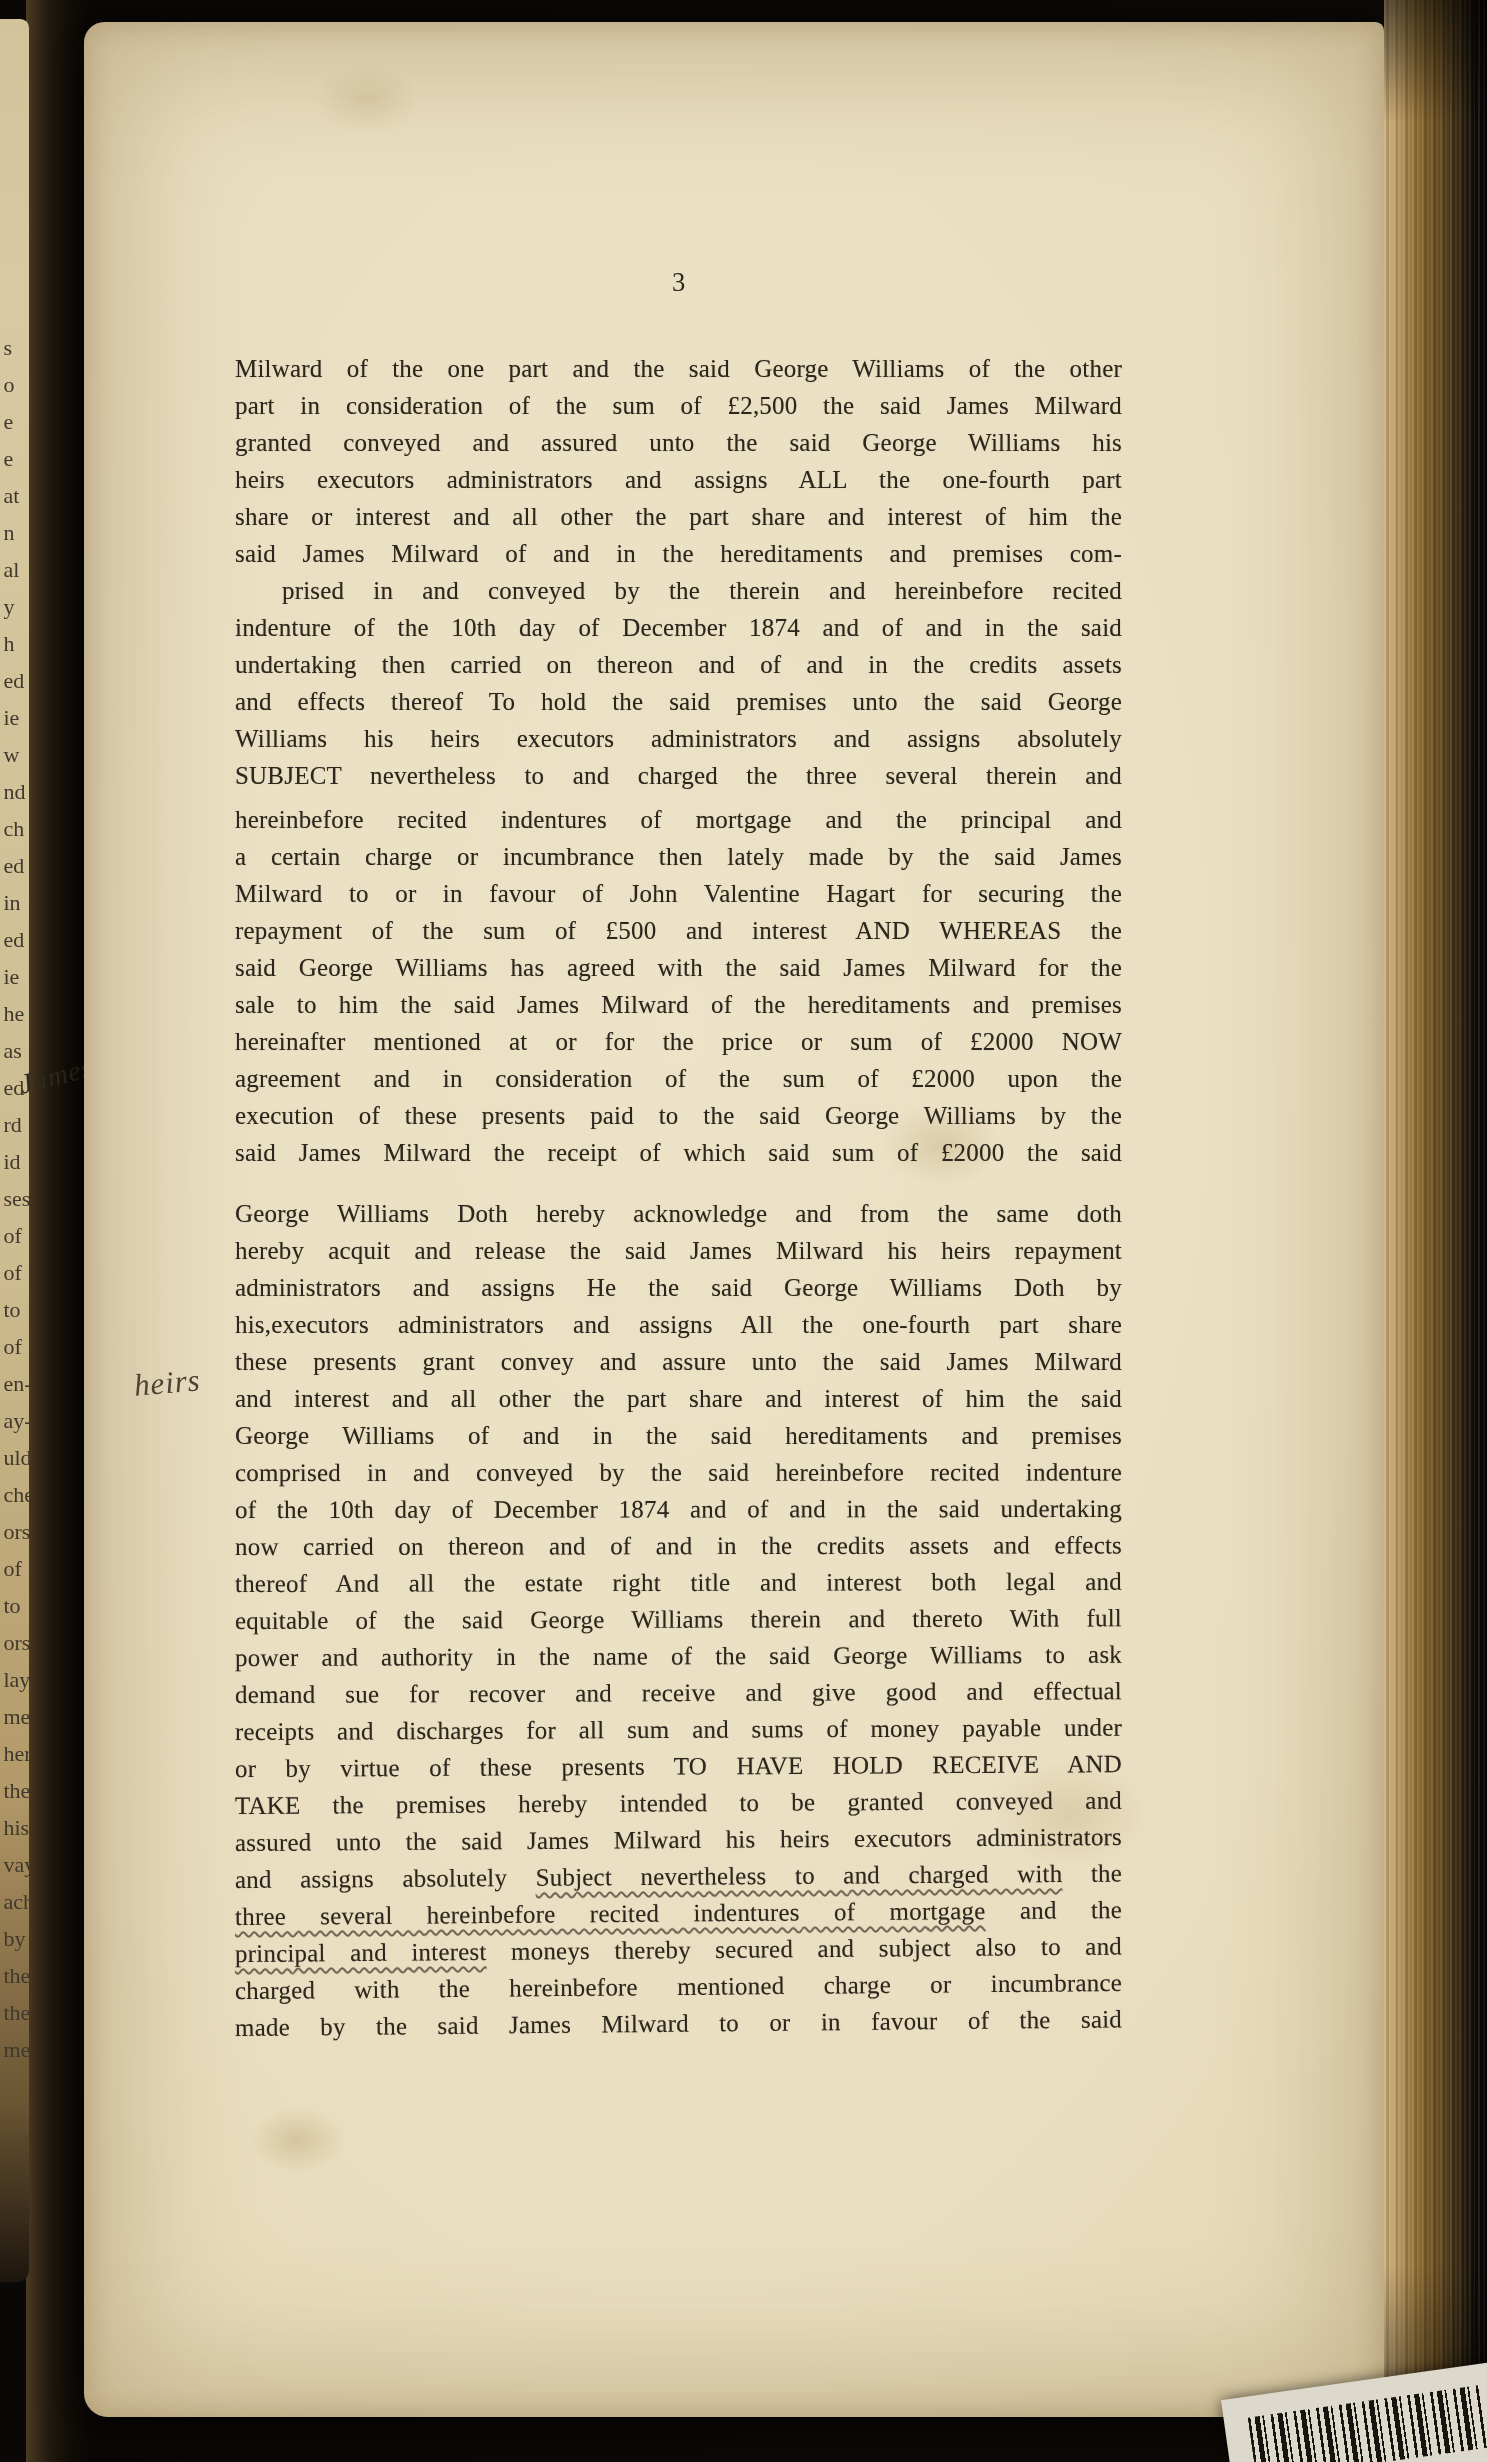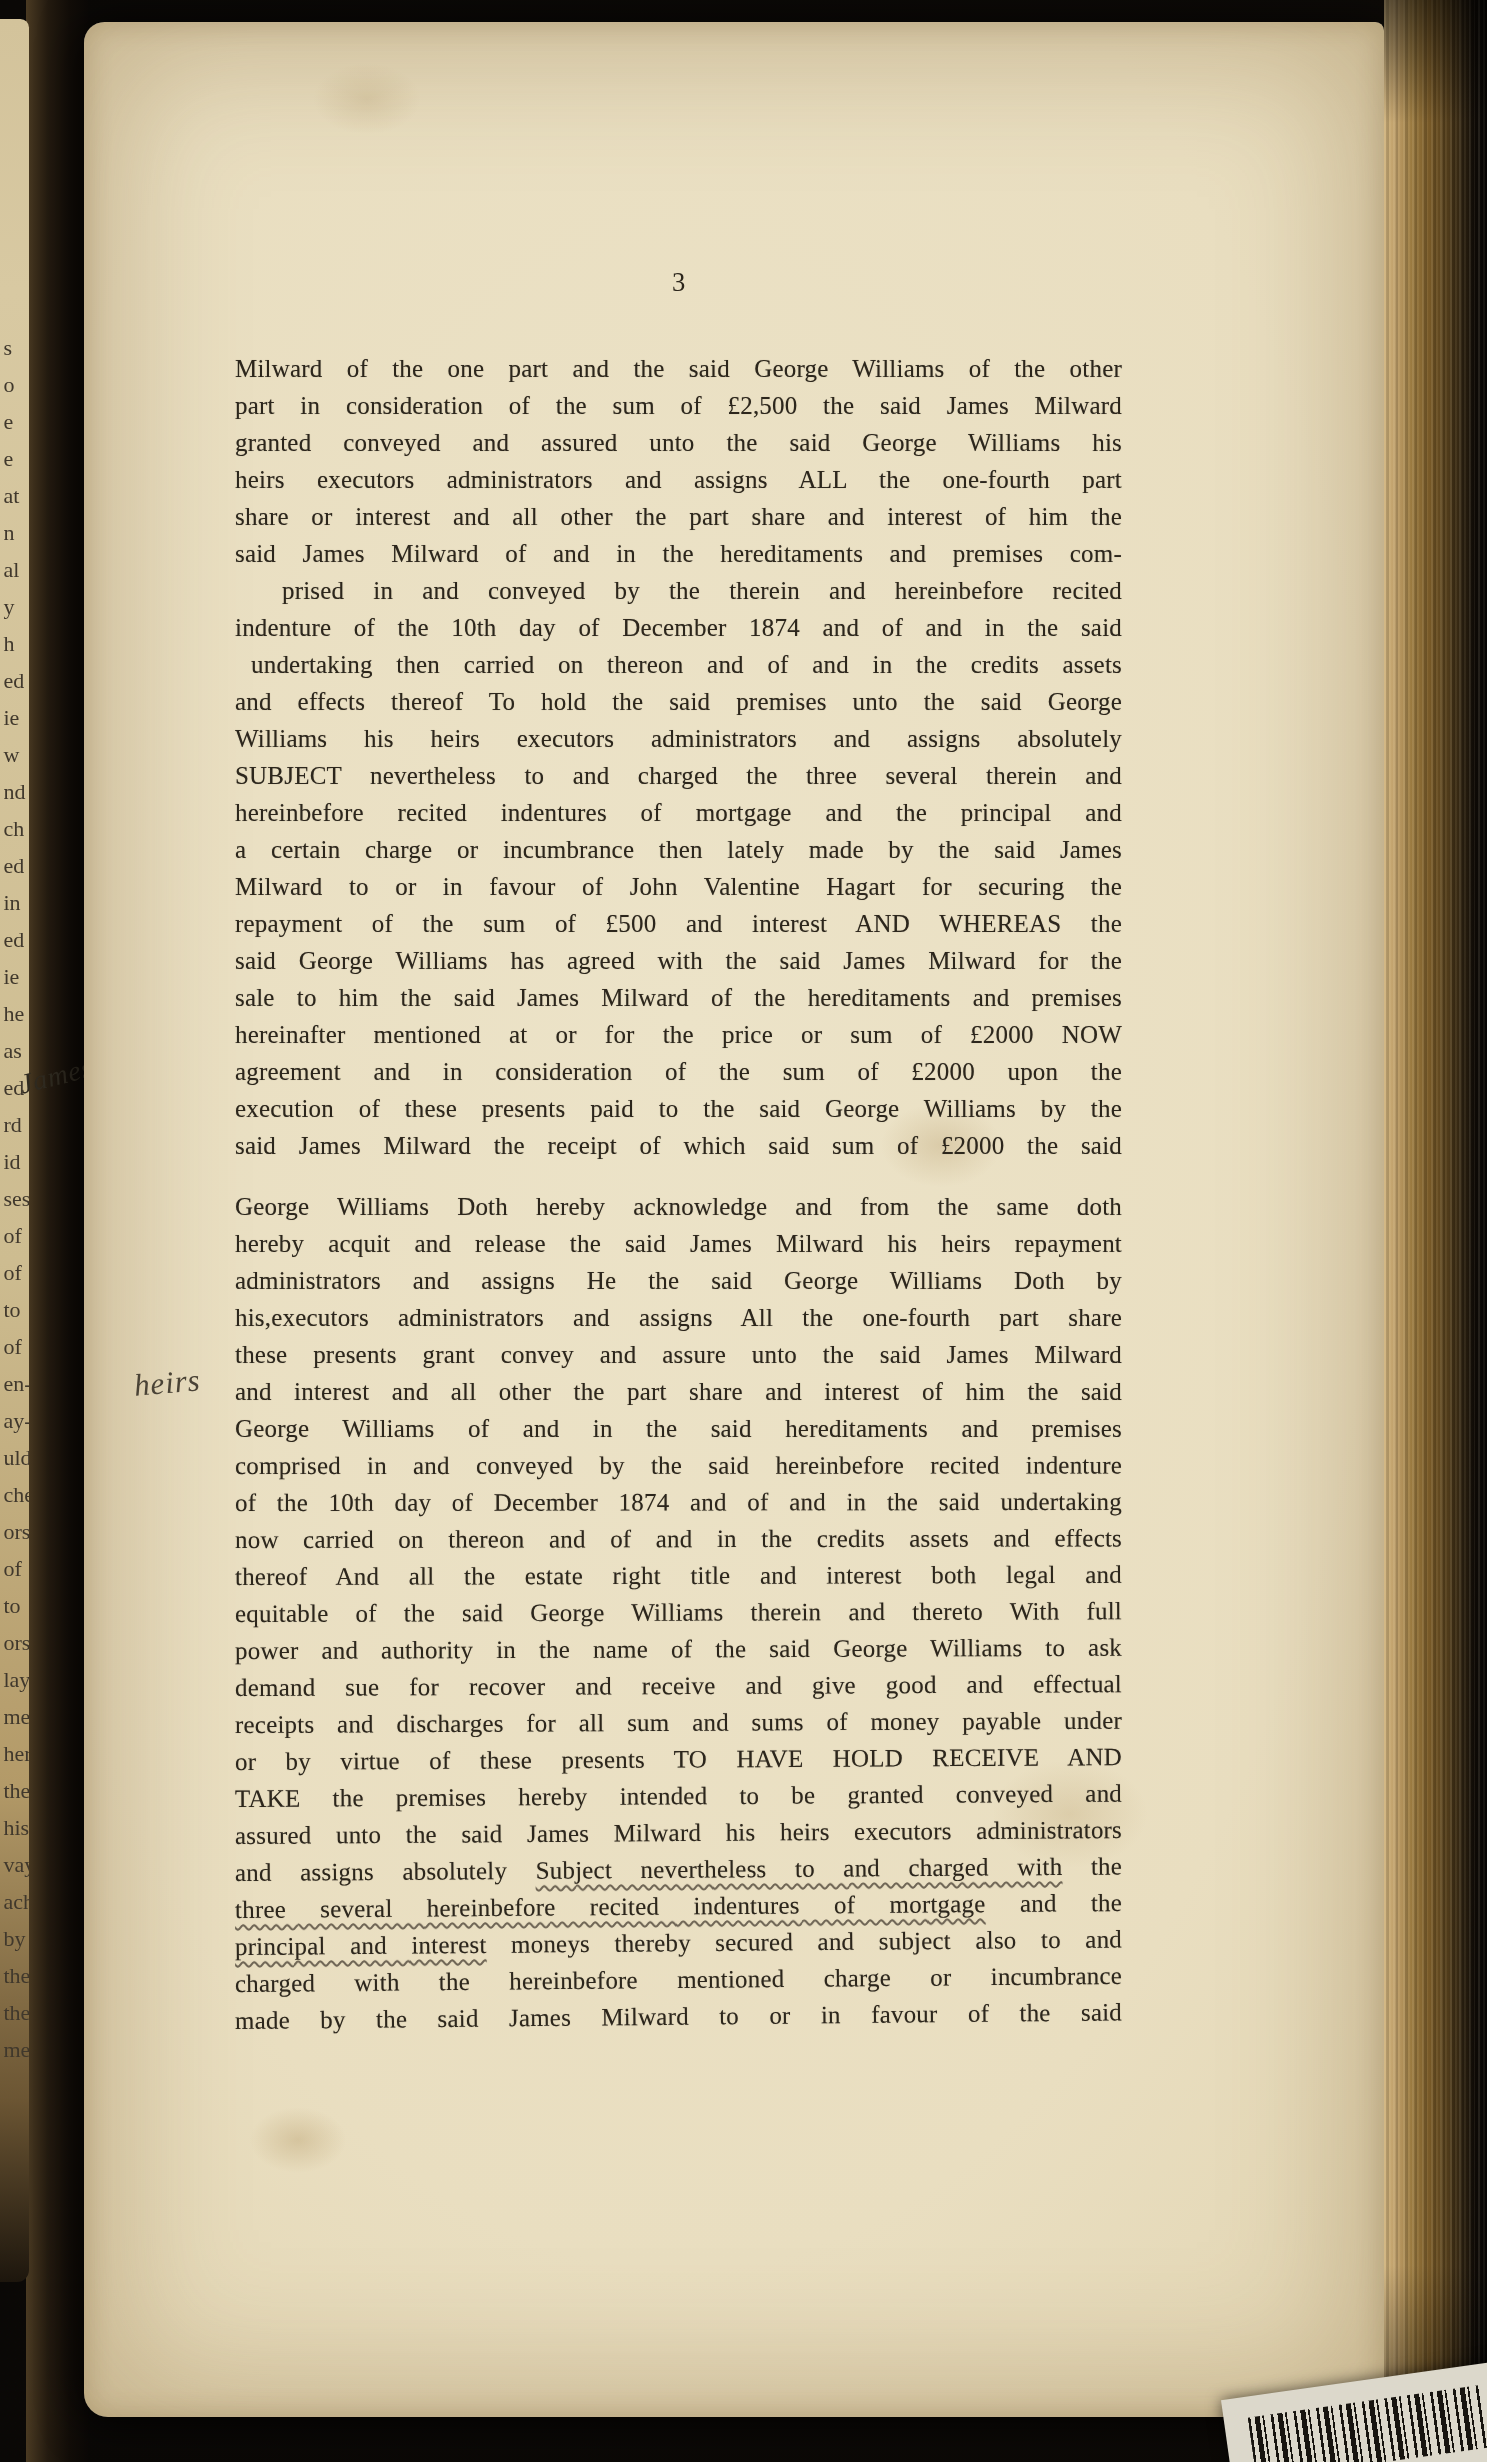--- a/index.html
+++ b/index.html
@@ -145,25 +145,25 @@
     <div class="pagenum">3</div>
     <div class="text" id="text-block">
         <div class="line" style="transform: rotate(0deg);"><span>Milward of the one part and the said George Williams of the other</span></div>
         <div class="line" style="transform: rotate(0deg);"><span>part in consideration of the sum of £2,500 the said James Milward</span></div>
         <div class="line" style="transform: rotate(0deg);"><span>granted conveyed and assured unto the said George Williams his</span></div>
         <div class="line" style="transform: rotate(0deg);"><span>heirs executors administrators and assigns ALL the one-fourth part</span></div>
         <div class="line" style="transform: rotate(0deg);"><span>share or interest and all other the part share and interest of him the</span></div>
         <div class="line" style="transform: rotate(0deg);"><span>said James Milward of and in the hereditaments and premises com-</span></div>
         <div class="line" style="transform: rotate(0deg); margin-left: 47px;"><span>prised in and conveyed by the therein and hereinbefore recited</span></div>
         <div class="line" style="transform: rotate(0deg);"><span>indenture of the 10th day of December 1874 and of and in the said</span></div>
-        <div class="line" style="transform: rotate(0deg); margin-left: 16px;"><span>undertaking then carried on thereon and of and in the credits assets</span></div>
+        <div class="line" style="transform: rotate(0deg);"><span>undertaking then carried on thereon and of and in the credits assets</span></div>
         <div class="line" style="transform: rotate(0deg);"><span>and effects thereof To hold the said premises unto the said George</span></div>
         <div class="line" style="transform: rotate(0deg);"><span>Williams his heirs executors administrators and assigns absolutely</span></div>
         <div class="line" style="transform: rotate(0deg);"><span>SUBJECT nevertheless to and charged the three several therein and</span></div>
-        <div class="line" style="transform: rotate(0deg);"><span>hereinbefore recited indentures of mortgage and the principal and</span></div>
+        <div class="line" style="transform: rotate(0deg); margin-top: 7px;"><span>hereinbefore recited indentures of mortgage and the principal and</span></div>
         <div class="line" style="transform: rotate(0deg);"><span>a certain charge or incumbrance then lately made by the said James</span></div>
         <div class="line" style="transform: rotate(0deg);"><span>Milward to or in favour of John Valentine Hagart for securing the</span></div>
         <div class="line" style="transform: rotate(0deg);"><span>repayment of the sum of £500 and interest AND WHEREAS the</span></div>
         <div class="line" style="transform: rotate(0deg);"><span>said George Williams has agreed with the said James Milward for the</span></div>
         <div class="line" style="transform: rotate(0deg);"><span>sale to him the said James Milward of the hereditaments and premises</span></div>
         <div class="line" style="transform: rotate(0deg);"><span>hereinafter mentioned at or for the price or sum of £2000 NOW</span></div>
         <div class="line" style="transform: rotate(0deg);"><span>agreement and in consideration of the sum of £2000 upon the</span></div>
         <div class="line" style="transform: rotate(0deg);"><span>execution of these presents paid to the said George Williams by the</span></div>
         <div class="line" style="transform: rotate(0deg);"><span>said James Milward the receipt of which said sum of £2000 the said</span></div>
         <div class="line" style="transform: rotate(0deg); margin-top: 24px;"><span>George Williams Doth hereby acknowledge and from the same doth</span></div>

